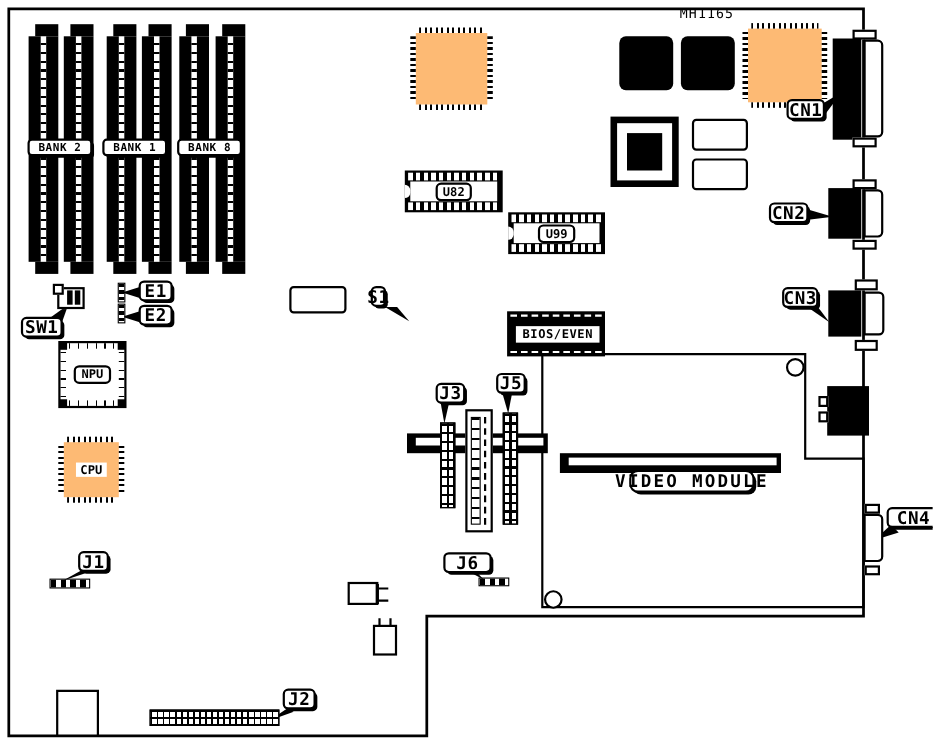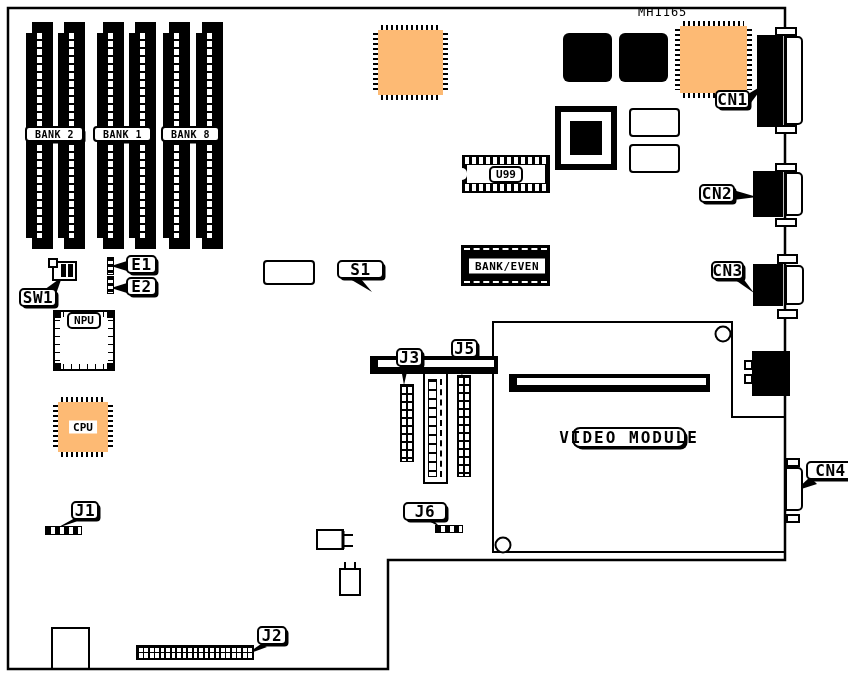--- a/index.html
+++ b/index.html
@@ -9,21 +9,21 @@
   .board svg.lines { position:absolute; left:0; top:0; z-index:1; }
   .c { position:absolute; z-index:2; }
 
   
   .lbl { position:absolute; z-index:6; height:19px; background:#fff; border:2px solid #000;
          border-radius:5px; display:flex; align-items:center; justify-content:center;
          font-size:16px; font-weight:bold; letter-spacing:0.5px; white-space:nowrap;
          box-shadow:2.5px 2.5px 0 -1px #000; }
   .lbl.bank { height:16px; border-radius:4px; font-size:10px; }
   .lbl.vid { height:21px; border-radius:8px; border-width:2.5px; letter-spacing:2px; }
-  .title-text { position:absolute; z-index:3; font-size:12px; letter-spacing:1px;margin-left:20px; }
+  .title-text { position:absolute; z-index:3; font-size:12px; letter-spacing:1px; }
 
   
   .simm { position:absolute; top:22px; width:27px; height:227px; z-index:2;
           display:flex; flex-direction:column; align-items:flex-end; }
   .simm .cap { width:21px; height:11px; background:#000; }
   .simm .sbody { width:27px; flex:1; background:#000; position:relative; }
   .simm .sbody::after { content:""; position:absolute; left:11px; top:0; bottom:0; width:5px;
           background-color:#fff;
           background-image:repeating-linear-gradient(180deg, transparent 0 6px, #000 6px 8px); }
 
@@ -91,21 +91,21 @@
   .hheader { border:1px solid #000; background-color:#000;
            background-image:
              repeating-linear-gradient(90deg,#000 0 1.5px,transparent 1.5px 5.5px),
              linear-gradient(180deg,#000 0 1.5px,#fff 1.5px 6px,#000 6px 7.5px,#fff 7.5px 12px,#000 12px 13px); }
   .midconn { background:#fff; border:2px solid #000; }
   .midconn .cells { position:absolute; left:3px; top:5px; bottom:5px; width:9px; border:1px solid #000;
            background-image:repeating-linear-gradient(180deg,#000 0 2px,transparent 2px 9px); }
   .midconn .dline { position:absolute; right:4px; top:5px; bottom:5px; width:0; border-left:2px dashed #000; }
 
   
-  .npusock { background:#fff; border:2px solid #000; display:flex; align-items:flex-start; justify-content:center;
+  .npusock { background:#fff; border:2px solid #000; display:flex; align-items:center; justify-content:center;
            background-image:
              repeating-linear-gradient(90deg,#000 0 1px,transparent 1px 8px),
              repeating-linear-gradient(90deg,#000 0 1px,transparent 1px 8px),
              repeating-linear-gradient(180deg,#000 0 1px,transparent 1px 8px),
              repeating-linear-gradient(180deg,#000 0 1px,transparent 1px 8px);
            background-size:100% 5px,100% 5px,5px 100%,5px 100%;
            background-position:left top,left bottom,left top,right top;
            background-repeat:no-repeat; }
   .npusock .corner { position:absolute; width:7px; height:7px; background:#000; }
   .npusock .c1{left:-1px;top:-1px;} .npusock .c2{right:-1px;top:-1px;}
@@ -215,33 +215,41 @@
   <div class="c plcc" style="left:555px;top:106px;width:62px;height:64px">
     <div class="plcc-ring">
         <div class="plcc-core"></div>
       </div>
   </div>
 
   <div class="c osc" style="left:629px;top:108px;width:51px;height:29px"></div>
   <div class="c osc" style="left:629px;top:144px;width:51px;height:29px"></div>
   <div class="c osc" style="left:263px;top:260px;width:52px;height:25px"></div>
 
+  <div class="c dip" style="left:368px;top:155px;width:89px;height:38px">
+    <div class="dpins"></div>
+    <div class="dmid">
+        <div class="dlabel">U82</div>
+      </div>
+    <div class="dpins"></div>
+    <div class="dnotch"></div>
+  </div>
   <div class="c dip" style="left:462px;top:155px;width:88px;height:38px">
     <div class="dpins"></div>
     <div class="dmid">
         <div class="dlabel">U99</div>
       </div>
     <div class="dpins"></div>
     <div class="dnotch"></div>
   </div>
 
   <div class="c bios" style="left:461px;top:207px;width:89px;height:41px">
     <div class="dash t"></div>
     <div class="dash b"></div>
-    <div class="blabel">BANK/EVEN</div>
+    <div class="blabel">BIOS/EVEN</div>
   </div>
 
 
   <div class="c hslot" style="left:370px;top:277px;width:128px;height:18px"></div>
   <div class="c hslot" style="left:509px;top:277px;width:201px;height:18px"></div>
 
   <div class="c sw1box" style="left:48px;top:258px;width:31px;height:24px">
     <div class="main"></div>
     <div class="tab"></div>
     <div class="bar" style="left:13px"></div>
@@ -301,21 +309,21 @@
     <div class="tab" style="left:24px;top:55px;width:21px;height:10px"></div>
   </div>
   <div class="c cngroup" style="left:785px;top:458px;width:20px;height:66px">
     <div class="tab" style="left:1px;top:0;width:14px;height:9px"></div>
     <div class="dsub" style="left:0;top:9px;width:18px;height:44px"></div>
     <div class="tab" style="left:1px;top:56px;width:14px;height:9px"></div>
   </div>
 
   <div class="lbl vid" style="left:572px;top:427px;width:114px">VIDEO MODULE</div>
 
-  <div class="lbl" style="left:337px;top:260px;width:47px">S1</div>
+  <div class="lbl" style="left:337px;top:260px;width:14px">S1</div>
   <div class="lbl" style="left:19px;top:288px;width:38px">SW1</div>
   <div class="lbl" style="left:126px;top:255px;width:31px">E1</div>
   <div class="lbl" style="left:126px;top:277px;width:31px">E2</div>
   <div class="lbl" style="left:715px;top:90px;width:35px">CN1</div>
   <div class="lbl" style="left:699px;top:184px;width:36px">CN2</div>
   <div class="lbl" style="left:711px;top:261px;width:33px">CN3</div>
   <div class="lbl" style="left:806px;top:461px;width:49px">CN4</div>
   <div class="lbl" style="left:71px;top:501px;width:28px">J1</div>
   <div class="lbl" style="left:257px;top:626px;width:30px">J2</div>
   <div class="lbl" style="left:396px;top:348px;width:27px">J3</div>

